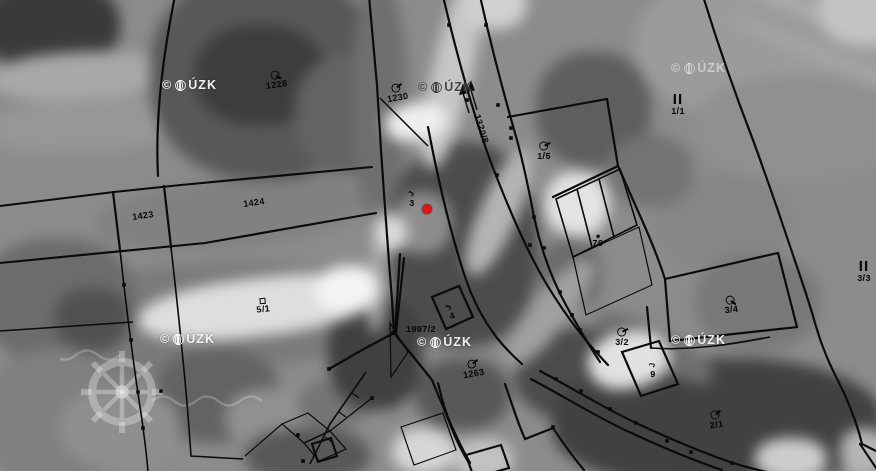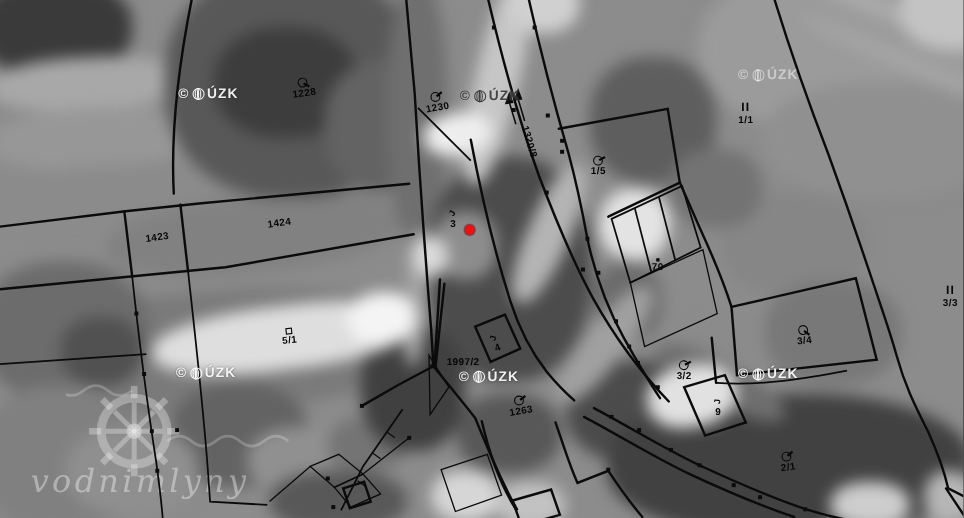--- a/index.html
+++ b/index.html
@@ -16,21 +16,21 @@
           color:#060606;font-size:9px;font-weight:700;letter-spacing:.4px;line-height:1;
           white-space:nowrap;}
   .ptext{display:block;}
   .sym{display:block;}
   .sym-orchard{width:7px;height:7px;border:1.4px solid #060606;border-radius:50%;position:relative;}
   .sym-orchard::after{content:'';position:absolute;width:1.6px;height:6px;background:#060606;
                       left:5.2px;top:3.8px;transform:rotate(-38deg);}
   .sym-house{font-size:8px;font-weight:700;}
   .sym-dot{width:2.5px;height:2.5px;background:#060606;}
   .sym-square{width:4px;height:4px;border:1.1px solid #060606;}
-  .sym-roman{font-size:11px;font-weight:700;letter-spacing:1px;}
+  .sym-roman{font-size:15px;font-weight:700;letter-spacing:1px;}
   
   .cuzk{position:absolute;display:flex;align-items:center;gap:2.5px;
         font-size:12.5px;font-weight:700;letter-spacing:1px;line-height:1;}
   .cuzk.light{color:rgba(255,255,255,.92);text-shadow:0 0 2px rgba(0,0,0,.5);}
   .cuzk.dark{color:rgba(48,48,48,.88);text-shadow:0 0 2px rgba(255,255,255,.35);}
   .cuzk.faint{color:rgba(255,255,255,.48);}
   .globe{width:11px;height:11px;border:1.6px solid currentColor;border-radius:50%;
          position:relative;display:inline-block;box-sizing:border-box;}
   .globe::before{content:'';position:absolute;top:-1px;bottom:-1px;left:1.5px;right:1.5px;
                  border:1px solid currentColor;border-radius:50%;}
@@ -122,21 +122,20 @@
           <line x1="36" y1="57" x2="88" y2="57"></line>
         <line x1="44" y1="39" x2="80" y2="75"></line>
           <line x1="80" y1="39" x2="44" y2="75"></line>
       </g>
       <g stroke="rgba(255,255,255,0.22)" stroke-width="2.5">
         <path d="M-28,20 q11,-9 22,0 t22,0 t22,0 t22,0"></path>
         <path d="M92,66 q11,-9 22,0 t22,0 t22,0 t22,0 t22,0"></path>
       </g>
     </g>
   </svg>
-  <div id="brand">vodnimlyny</div>
 
   <svg id="lines" width="876" height="471" viewBox="0 0 876 471">
     <g stroke="#0b0b0b" fill="none" stroke-width="2.2" stroke-linecap="round">
       <path d="M443,-4 C458,60 472,110 490,160 C506,202 521,238 539,271 C558,305 581,337 608,365"></path>
       <path d="M480,-4 C492,50 504,95 517,140 C524,166 529,190 534,217 C541,250 552,280 567,307 C581,332 590,347 600,362"></path>
       <path d="M540,371 C572,388 606,409 636,423 C662,435 694,450 733,463 C755,470 775,474 795,477"></path>
       <path d="M531,379 C563,396 597,417 627,431 C655,444 686,458 722,470"></path>
       <path d="M175,-4 C162,60 155,120 158,176"></path>
       <path d="M0,206 L114,192 L181,185 L372,167"></path>
       <path d="M0,263 L205,243 L376,213"></path>

